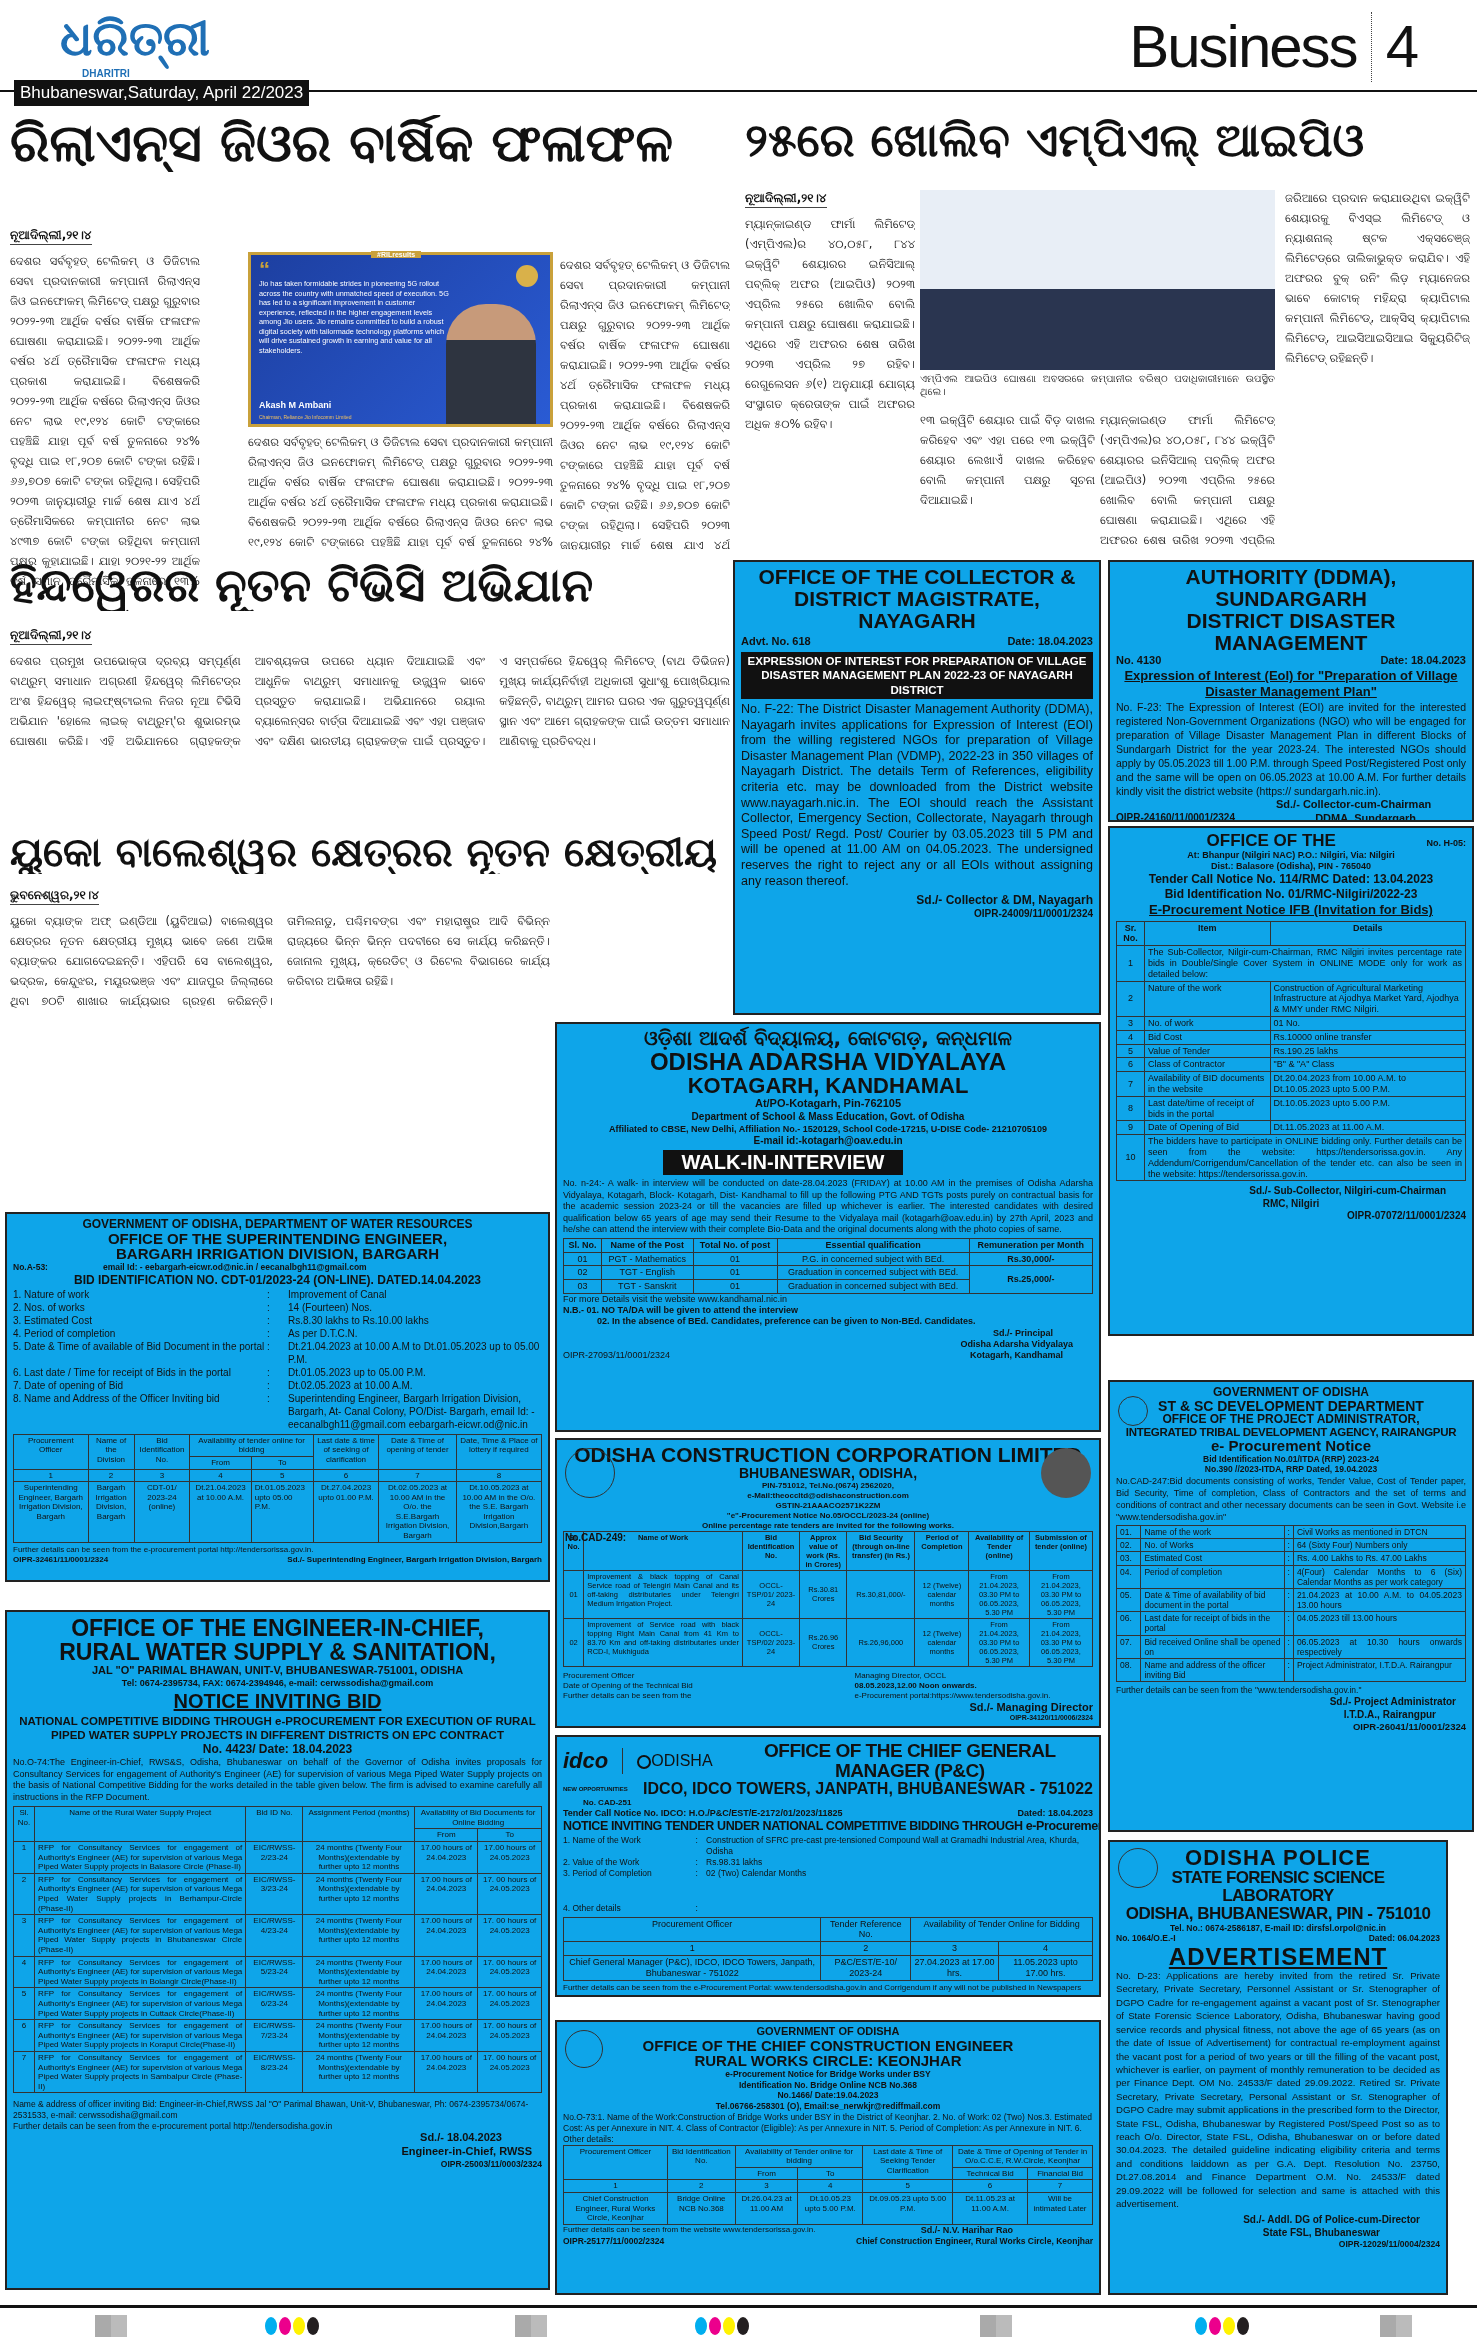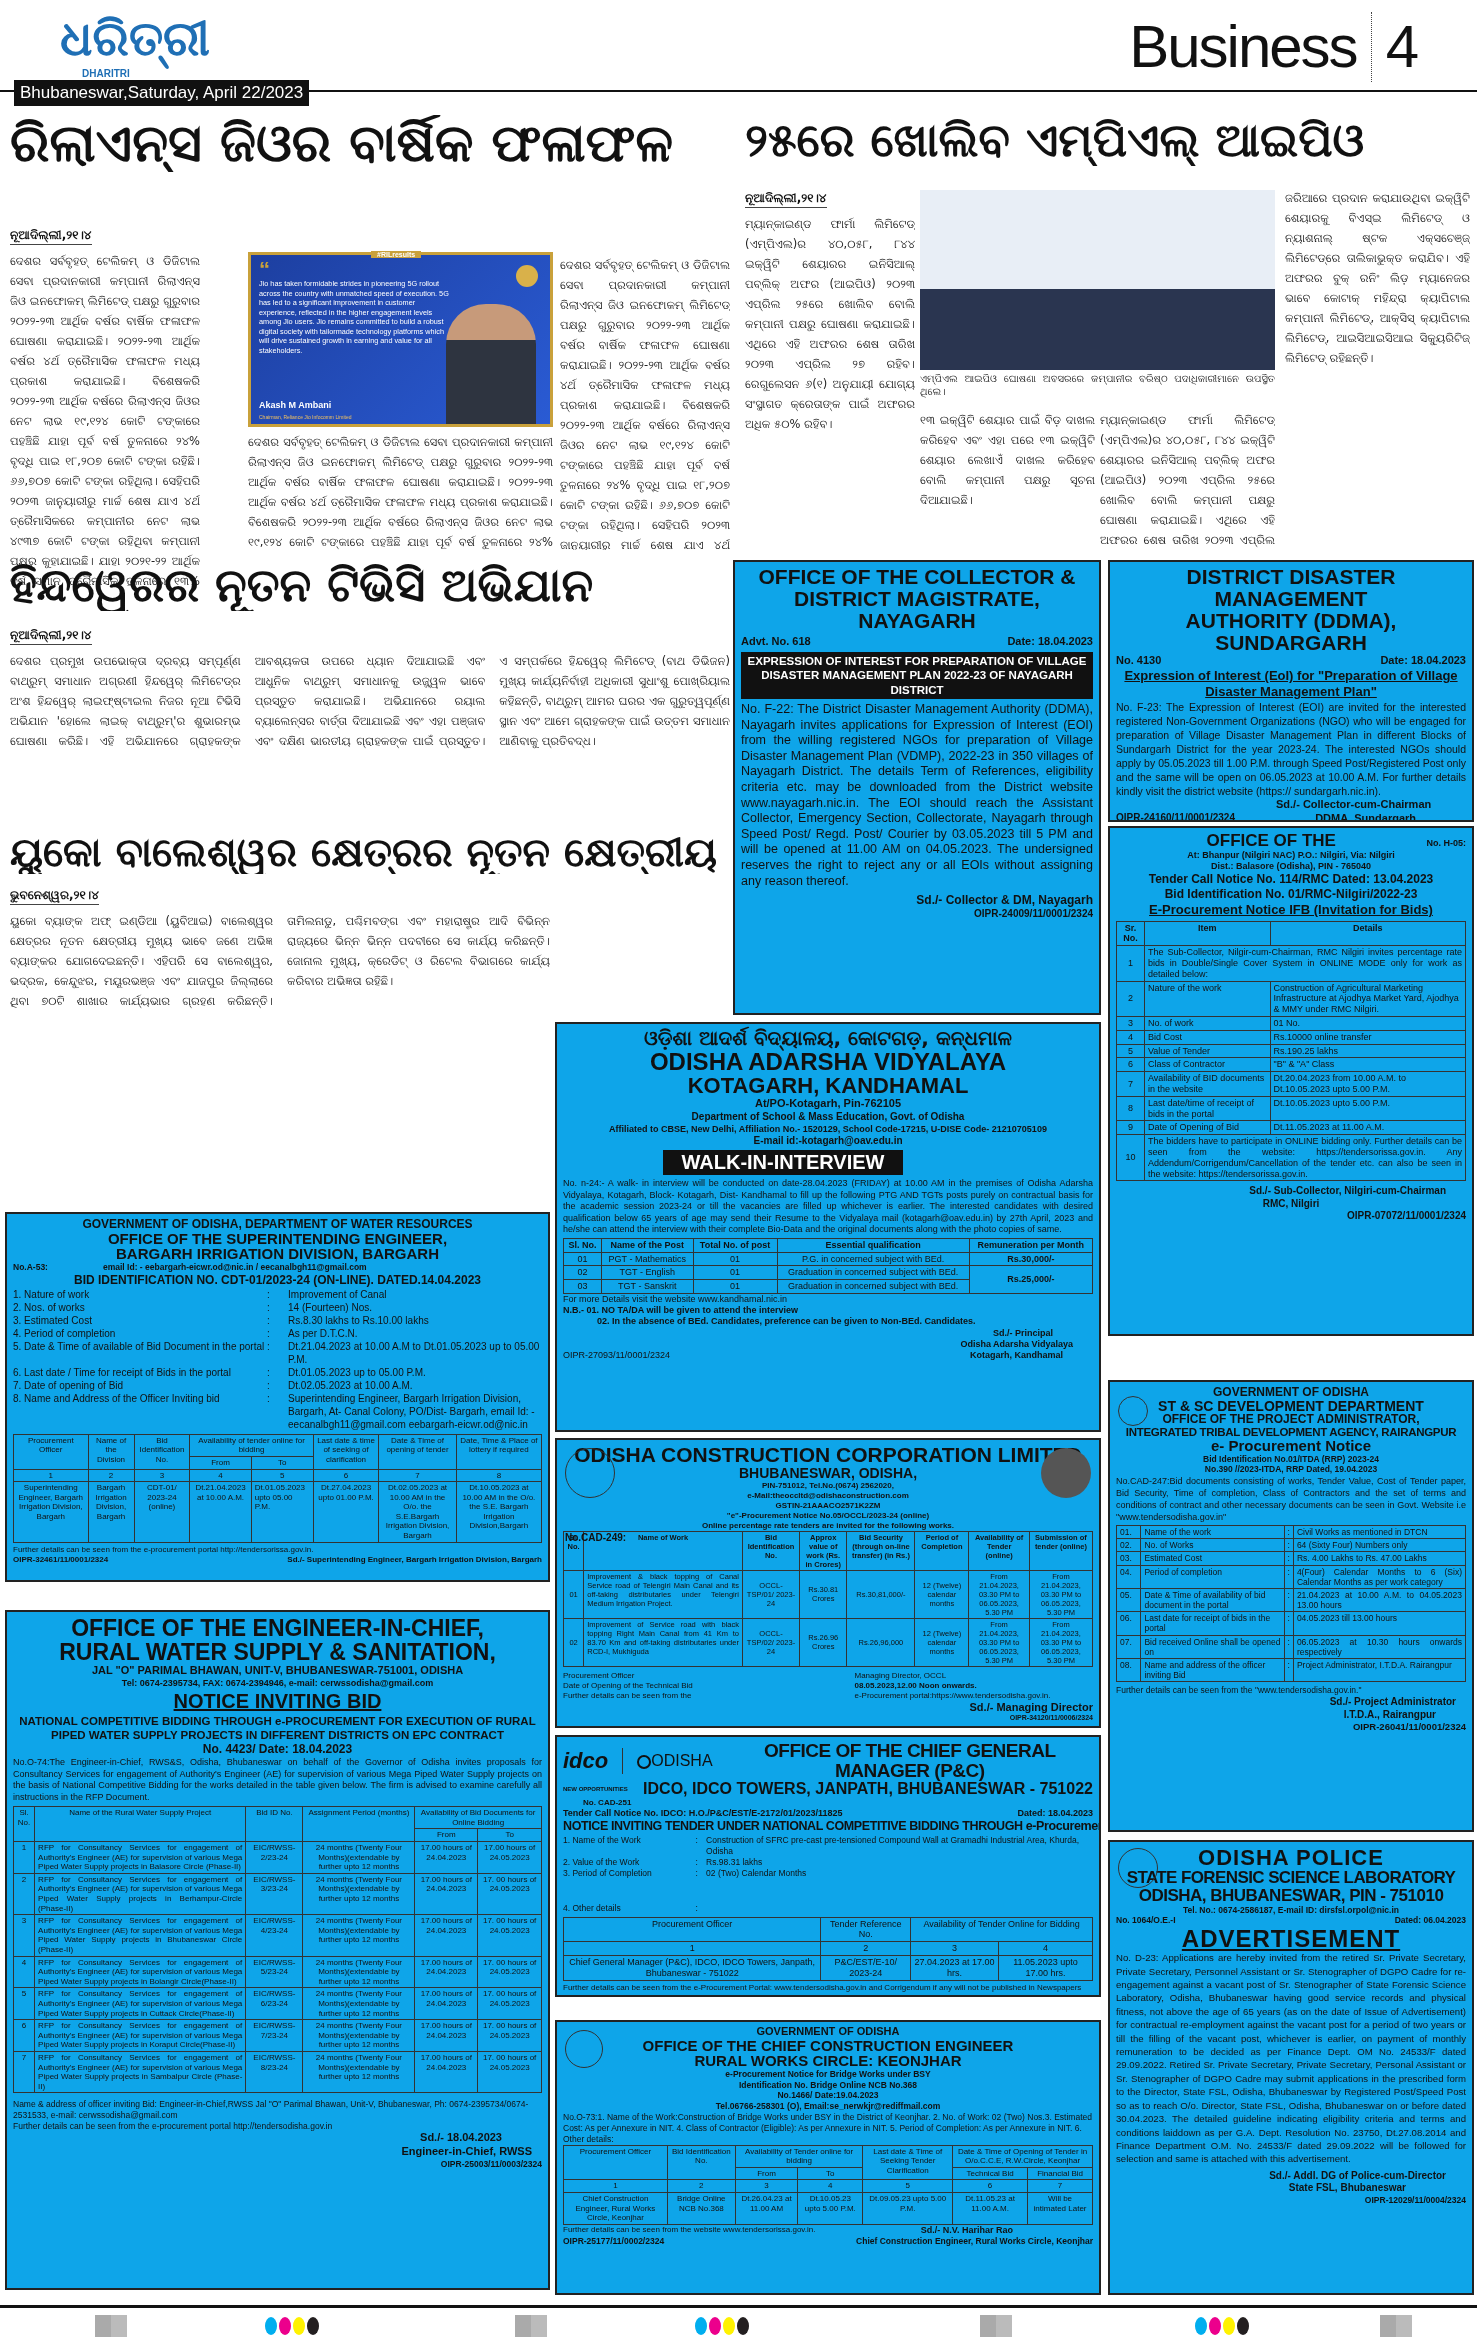--- a/index.html
+++ b/index.html
@@ -91,22 +91,22 @@
     <span>Advt. No. 618</span>
     <span>Date: 18.04.2023</span>
   </div>
   <div class="blackbar" style="font-size:11.5px;padding:2px 4px;margin:3px 0">EXPRESSION OF INTEREST FOR PREPARATION OF VILLAGE DISASTER MANAGEMENT PLAN 2022-23 OF NAYAGARH DISTRICT</div>
   <div style="font-size:12.5px;line-height:15.6px;text-align:justify">No. F-22: The District Disaster Management Authority (DDMA), Nayagarh invites applications for Expression of Interest (EOI) from the willing registered NGOs for preparation of Village Disaster Management Plan (VDMP), 2022-23 in 350 villages of Nayagarh District. The details Term of References, eligibility criteria etc. may be downloaded from the District website www.nayagarh.nic.in. The EOI should reach the Assistant Collector, Emergency Section, Collectorate, Nayagarh through Speed Post/ Regd. Post/ Courier by 03.05.2023 till 5 PM and will be opened at 11.00 AM on 04.05.2023. The undersigned reserves the right to reject any or all EOIs without assigning any reason thereof.</div>
   <div class="r b" style="font-size:12px;margin-top:4px">Sd./- Collector &amp; DM, Nayagarh</div>
   <div class="r b" style="font-size:10px">OIPR-24009/11/0001/2324</div>
 </div>
 
 <div class="abs ad" style="left:1108px;top:560px;width:366px;height:262px">
+  <h2 style="font-size:21px">AUTHORITY (DDMA), SUNDARGARH</h2>
   <h2 style="font-size:21px">DISTRICT DISASTER MANAGEMENT</h2>
-  <h2 style="font-size:21px">AUTHORITY (DDMA), SUNDARGARH</h2>
   <div style="display:flex;justify-content:space-between;font-weight:bold;font-size:11px">
     <span>No. 4130</span>
     <span>Date: 18.04.2023</span>
   </div>
   <div class="c b" style="font-size:13px;text-decoration:underline">Expression of Interest (EoI) for "Preparation of Village Disaster Management Plan"</div>
   <div style="font-size:10.5px;line-height:14px;text-align:justify">No. F-23: The Expression of Interest (EOI) are invited for the interested registered Non-Government Organizations (NGO) who will be engaged for preparation of Village Disaster Management Plan in different Blocks of Sundargarh District for the year 2023-24. The interested NGOs should apply by 05.05.2023 till 1.00 P.M. through Speed Post/Registered Post only and the same will be open on 06.05.2023 at 10.00 A.M. For further details kindly visit the district website (https:// sundargarh.nic.in).</div>
   <div class="b" style="font-size:11px;padding-left:160px">Sd./- Collector-cum-Chairman</div>
   <div style="display:flex;justify-content:space-between;font-weight:bold;font-size:10px">
     <span>OIPR-24160/11/0001/2324</span>
     <span style="margin-right:50px;font-size:11px">DDMA, Sundargarh</span>
@@ -679,21 +679,21 @@
           <td style="text-align:justify">Project Administrator, I.T.D.A. Rairangpur</td>
         </tr>
       </tbody>
     </table>
   <div style="font-size:8.5px;margin-top:3px">Further details can be seen from the "www.tendersodisha.gov.in."</div>
   <div class="r b" style="font-size:10px;padding-right:10px">Sd./- Project Administrator</div>
   <div class="r b" style="font-size:10px;padding-right:30px">I.T.D.A., Rairangpur</div>
   <div class="r b" style="font-size:9.5px">OIPR-26041/11/0001/2324</div>
 </div>
 
-<div class="abs ad" style="left:1108px;top:1840px;width:366px;height:455px">
+<div class="abs ad" style="left:1108px;top:1840px;width:340px;height:455px">
   <div style="position:absolute;left:8px;top:6px;width:40px;height:40px;border:1px solid #333;border-radius:50%"></div>
   <h2 style="font-size:22px;letter-spacing:1px">ODISHA POLICE</h2>
   <h2 style="font-size:17px;letter-spacing:-0.6px">STATE FORENSIC SCIENCE LABORATORY</h2>
   <h2 style="font-size:17px;letter-spacing:-0.5px">ODISHA, BHUBANESWAR, PIN - 751010</h2>
   <div class="c b" style="font-size:8.5px">Tel. No.: 0674-2586187, E-mail ID: dirsfsl.orpol@nic.in</div>
   <div style="display:flex;justify-content:space-between;font-size:8.5px;font-weight:bold">
     <span>No. 1064/O.E.-I</span>
     <span>Dated: 06.04.2023</span>
   </div>
   <h2 style="font-size:24px;text-decoration:underline;letter-spacing:1px">ADVERTISEMENT</h2>

